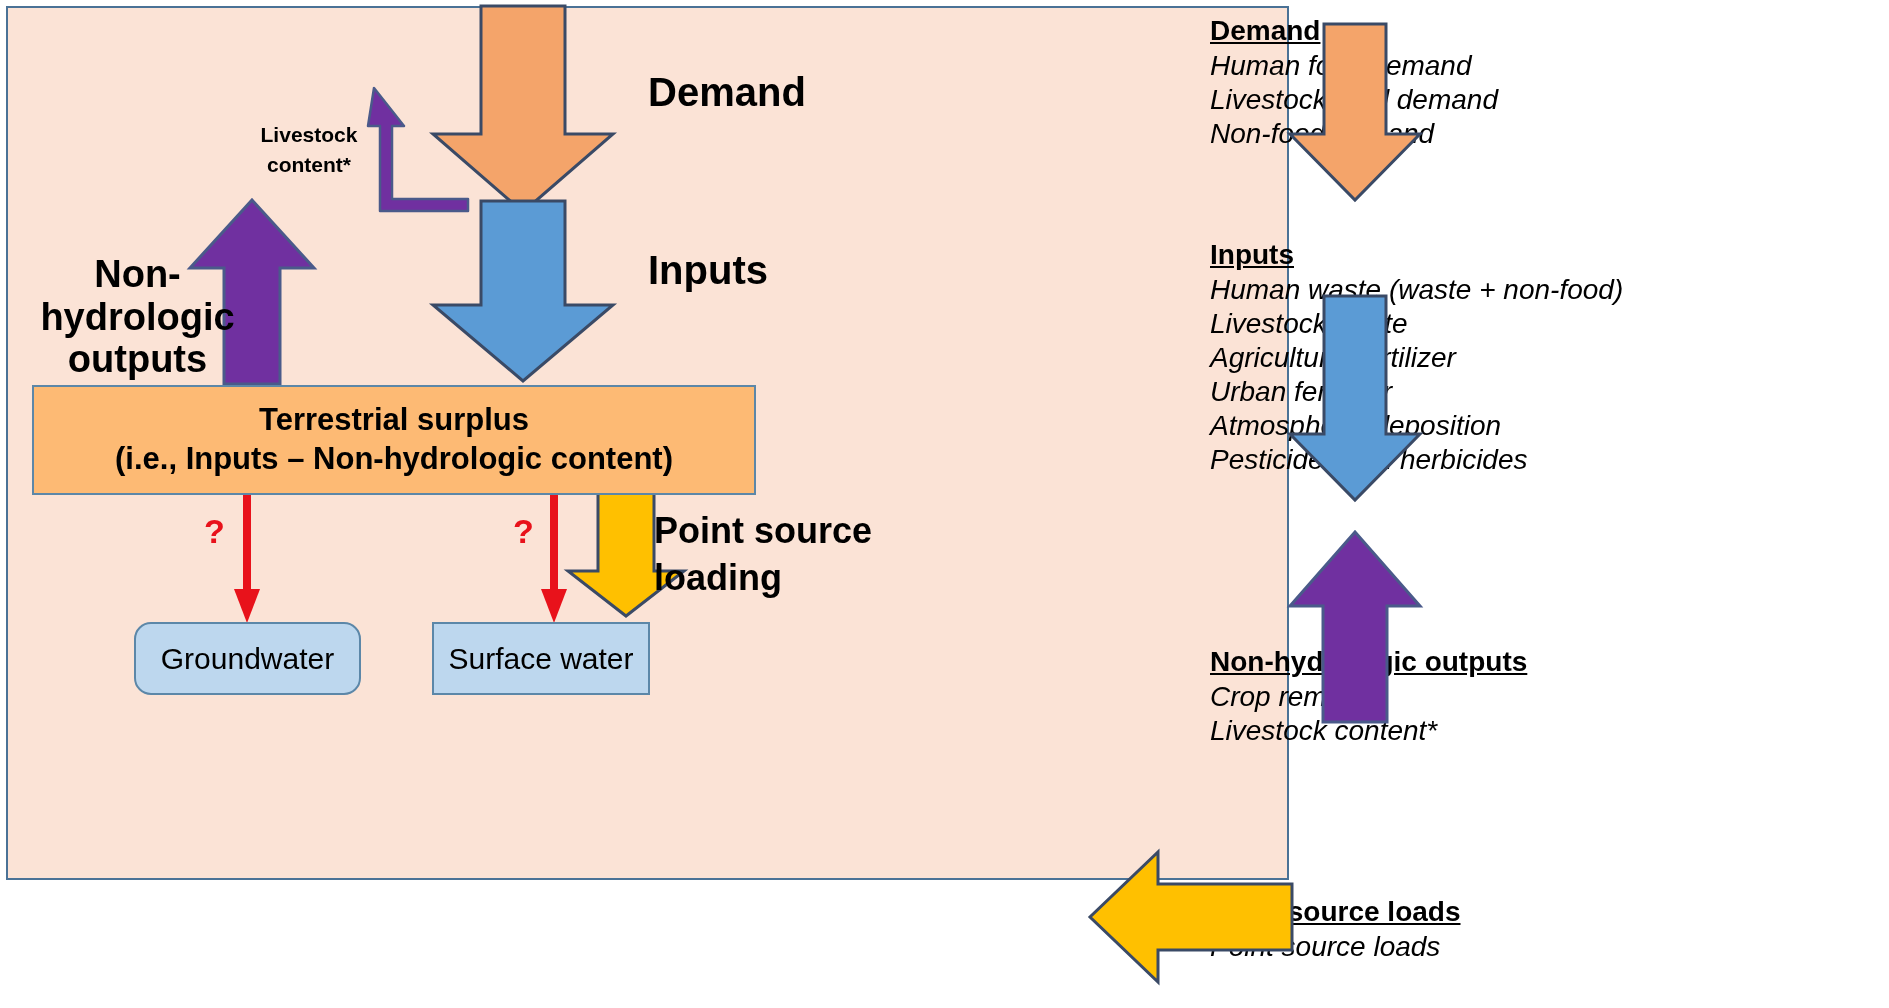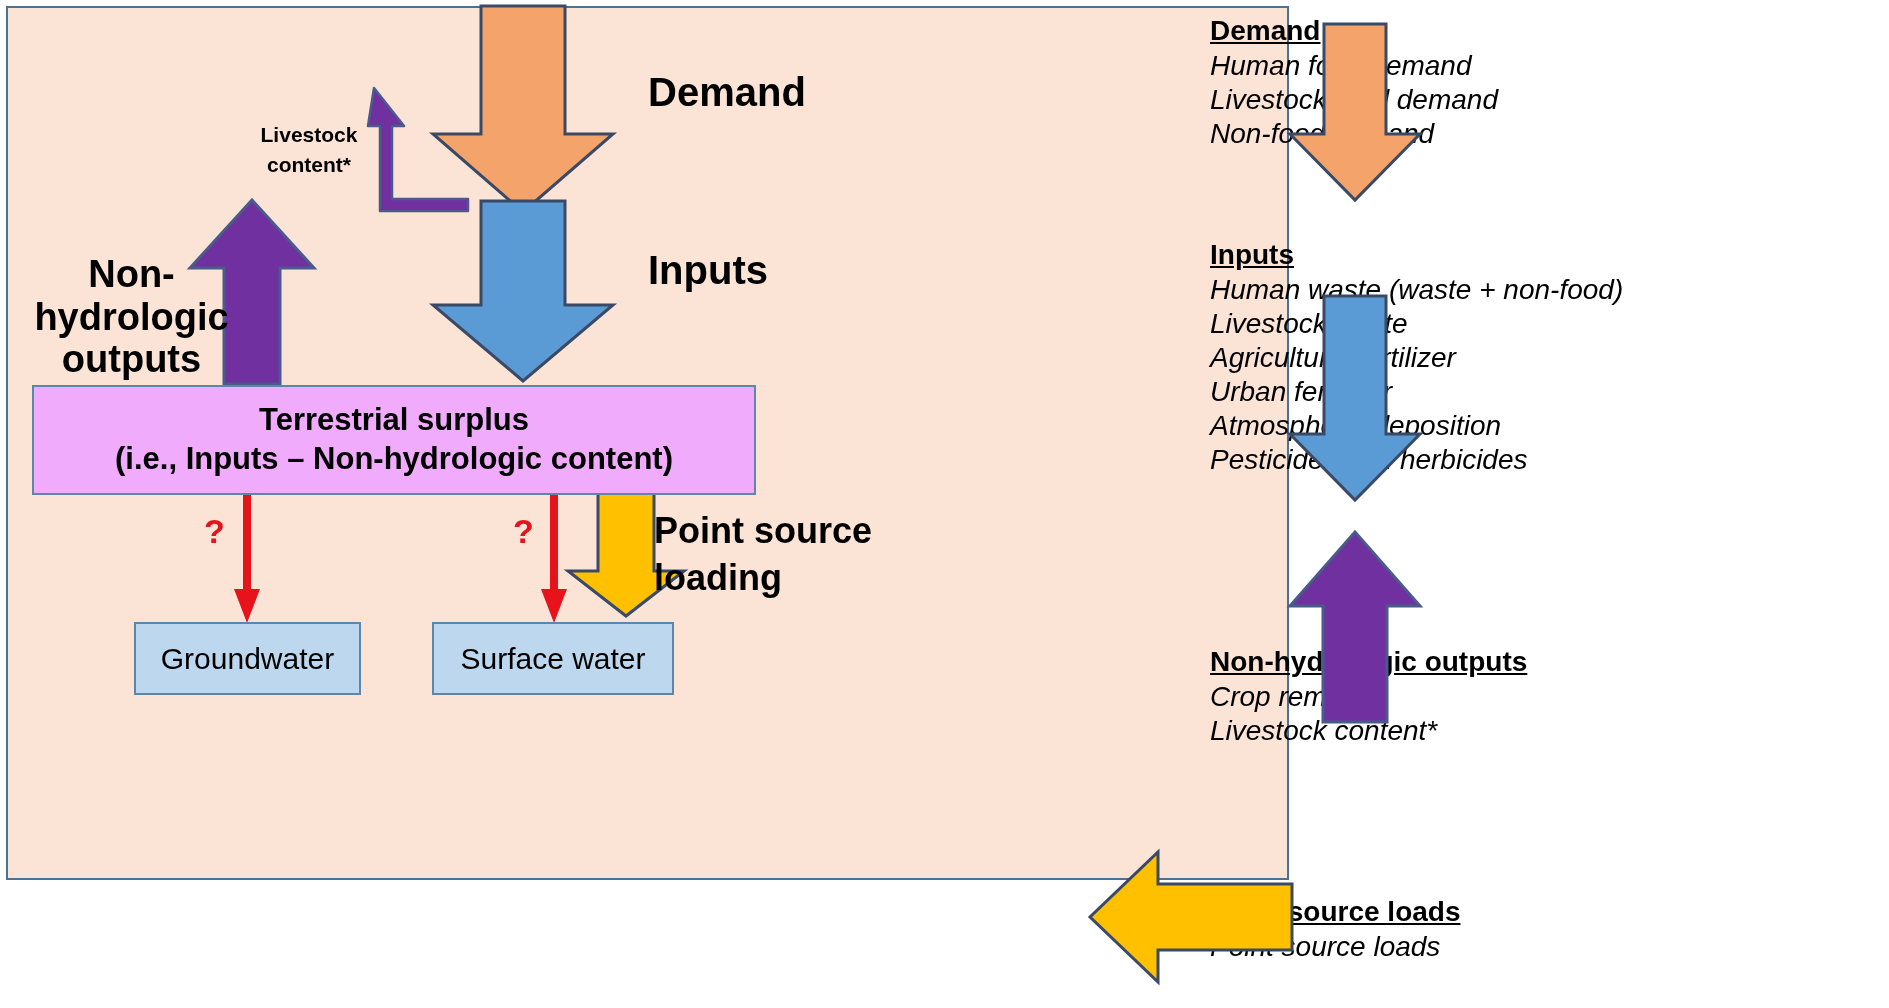--- a/index.html
+++ b/index.html
@@ -38,32 +38,32 @@
   
   .lbl {
     position: absolute;
     color: #000000;
     font-weight: bold;
     line-height: 1.12;
     white-space: pre-line;
   }
   .lbl-demand   { left: 640px; top: 62px;  font-size: 40px; }
   .lbl-inputs   { left: 640px; top: 240px; font-size: 40px; }
-  .lbl-nonhydro { left: 16px;  top: 245px; font-size: 38px; width: 215px; text-align: center; }
+  .lbl-nonhydro { left: 22px;  top: 245px; font-size: 38px; width: 215px; text-align: center; }
   .lbl-livestock{ left: 246px; top: 112px; font-size: 21px; width: 110px; text-align: center; line-height: 1.45; }
   .lbl-psload   { left: 646px; top: 500px; font-size: 36px; width: 260px; line-height: 1.3; }
 
   
   .green-box {
     position: absolute;
     left: 24px;
     top: 377px;
     width: 724px;
     height: 110px;
-    background: #f0abfc;
+    background: #fdba74;
     border: 2px solid #5C87A8;
     box-sizing: border-box;
     display: flex;
     flex-direction: column;
     align-items: center;
     justify-content: center;
     color: #000;
     font-weight: bold;
     font-size: 31px;
     line-height: 1.25;
@@ -78,22 +78,22 @@
     box-sizing: border-box;
     display: flex;
     align-items: center;
     justify-content: center;
     color: #000;
     font-size: 30px;
     font-weight: normal;
     top: 614px;
     height: 73px;
   }
-  .water-box.gw { left: 126px; width: 227px; }
-  .water-box.sw { left: 424px; width: 242px; }
+  .water-box.gw { left: 126px; width: 227px; border-radius: 17px; }
+  .water-box.sw { left: 424px; width: 218px; }
 
   
   .qmark {
     position: absolute;
     color: #E8121B;
     font-weight: bold;
     font-size: 34px;
     line-height: 1;
   }
   .qmark.q1 { left: 196px; top: 506px; }

